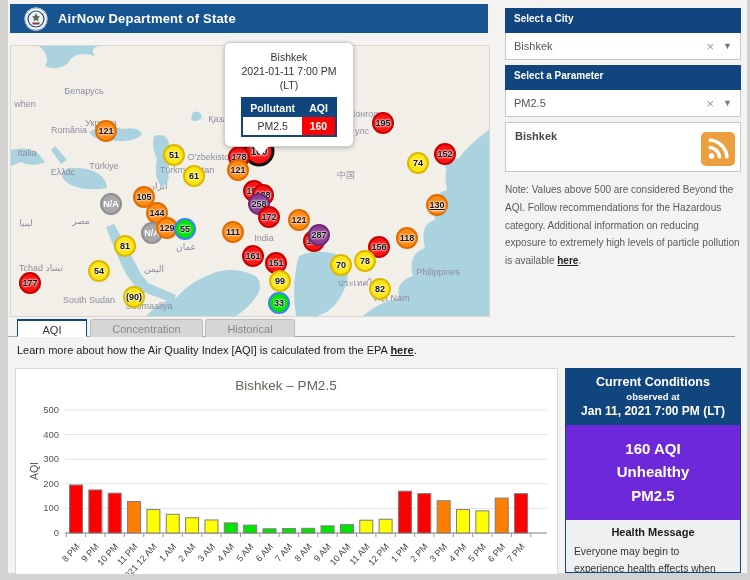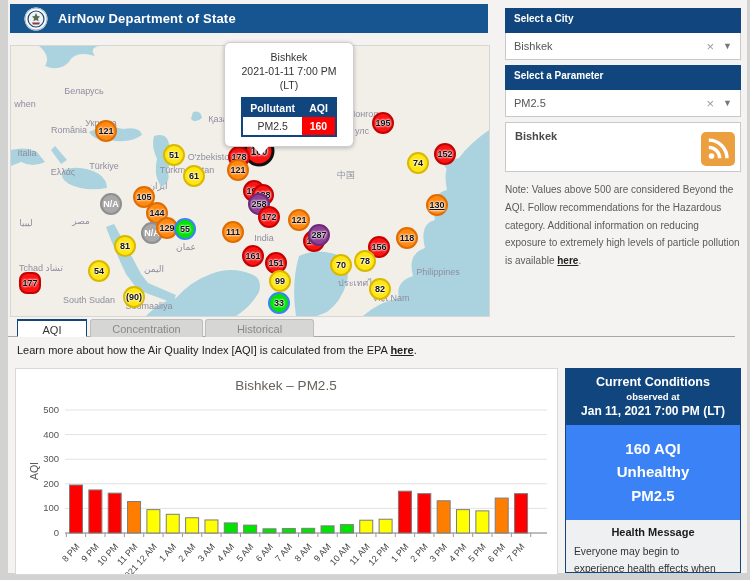--- a/index.html
+++ b/index.html
@@ -73,21 +73,21 @@
 
   
   #chart-box{position:absolute;left:7px;top:368px;width:541px;height:205px;background:#fff;border:1px solid #d8d8d8;box-sizing:content-box;overflow:hidden;}
 
   
   #cond{position:absolute;left:557px;top:368px;width:176px;height:205px;background:#eef0f2;border:1px solid #11457d;box-sizing:border-box;overflow:hidden;}
   #cond .head{background:#11457d;color:#fff;text-align:center;padding:6px 2px 7px 2px;}
   #cond .head .t1{font-size:12.5px;font-weight:bold;}
   #cond .head .t2{font-size:9.5px;font-weight:bold;margin-top:2px;}
   #cond .head .t3{font-size:12px;font-weight:bold;margin-top:2px;}
-  #cond .aqiblock{background:#3b82f6;color:#fff;text-align:center;padding:12px 0 13px 0;}
+  #cond .aqiblock{background:#6d28d9;color:#fff;text-align:center;padding:12px 0 13px 0;}
   #cond .aqiblock div{font-size:15px;font-weight:bold;line-height:1.55;}
   #cond .health{padding:6px 8px 8px 8px;}
   #cond .health .ht{font-size:11px;font-weight:bold;color:#1a1a1a;text-align:center;margin-bottom:5px;}
   #cond .health .hb{font-size:10.3px;color:#333;line-height:1.7;}
 </style>
 </head>
 <body>
 
 <div id="content">
 
@@ -154,21 +154,21 @@
         <div class="marker m-yellow" style="left: 183px; top: 130px; z-index: 4;">61</div>
         <div class="marker m-orange" style="left: 133px; top: 151px; z-index: 5;">105</div>
         <div class="marker m-na" style="left: 100px; top: 158px; z-index: 6;">N/A</div>
         <div class="marker m-orange" style="left: 146px; top: 167px; z-index: 7;">144</div>
         <div class="marker m-na" style="left: 141px; top: 187px; z-index: 8;">N/A</div>
         <div class="marker m-orange" style="left: 156px; top: 182px; z-index: 9;">129</div>
         <div class="marker m-green" style="left: 174px; top: 183px; z-index: 10;">55</div>
         <div class="marker m-yellow" style="left: 114px; top: 200px; z-index: 11;">81</div>
         <div class="marker m-orange" style="left: 222px; top: 186px; z-index: 12;">111</div>
         <div class="marker m-yellow" style="left: 88px; top: 225px; z-index: 13;">54</div>
-        <div class="marker m-red" style="left: 19px; top: 237px; z-index: 14; border-radius: 8px;">177</div>
+        <div class="marker m-red" style="left: 19px; top: 237px; z-index: 14;">177</div>
         <div class="marker m-yellow" style="left: 123px; top: 251px; z-index: 15;">(90)</div>
         <div class="marker m-red" style="left: 228px; top: 111px; z-index: 16;">178</div>
         <div class="marker m-orange" style="left: 227px; top: 124px; z-index: 17;">121</div>
         <div class="marker m-red" style="left: 243px; top: 145px; z-index: 18;">191</div>
         <div class="marker m-red" style="left: 252px; top: 149px; z-index: 19;">188</div>
         <div class="marker m-purple" style="left: 248px; top: 158px; z-index: 20;">258</div>
         <div class="marker m-red" style="left: 258px; top: 171px; z-index: 21;">172</div>
         <div class="marker m-orange" style="left: 288px; top: 174px; z-index: 22;">121</div>
         <div class="marker m-red" style="left: 303px; top: 195px; z-index: 23;">175</div>
         <div class="marker m-purple" style="left: 308px; top: 189px; z-index: 24;">287</div>
@@ -236,21 +236,21 @@
       </svg>
     </a>
   </div>
 
   <div id="note">
     <span>Note: Values above 500 are considered Beyond the AQI. Follow recommendations for the Hazardous category. Additional information on reducing exposure to extremely high levels of particle pollution is available </span><a class="inline-link">here</a><span>.</span>
   </div>
 
   <div class="tab active" style="left:9px;width:70px;">AQI</div>
   <div class="tab inactive" style="left:82px;width:113px;">Concentration</div>
-  <div class="tab inactive" style="left:197px;width:109px;">Historical</div>
+  <div class="tab inactive" style="left:197px;width:90px;">Historical</div>
   <div id="tab-divider"></div>
 
   <div id="learn">
     <span>Learn more about how the Air Quality Index [AQI] is calculated from the EPA </span><a class="inline-link">here</a><span>.</span>
   </div>
 
   <div id="chart-box">
     <svg id="chart-svg" width="541" height="205" viewBox="0 0 541 205">
         <line x1="49" x2="531" y1="164" y2="164" stroke="#e2e2e2" stroke-width="1"></line>
         <text x="43" y="167" text-anchor="end" font-size="9.5" fill="#555">0</text>

